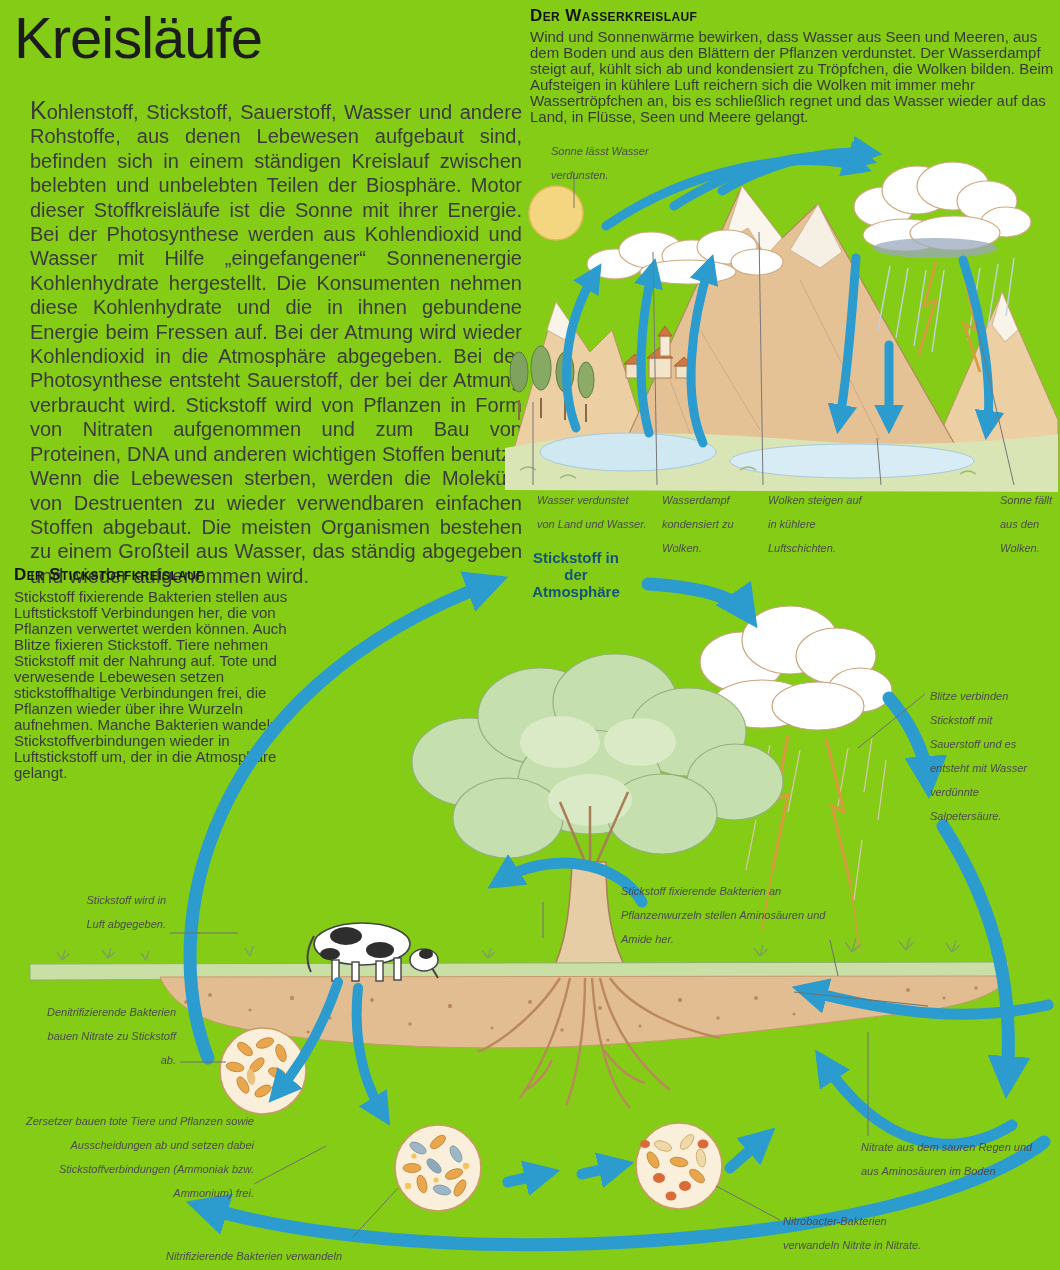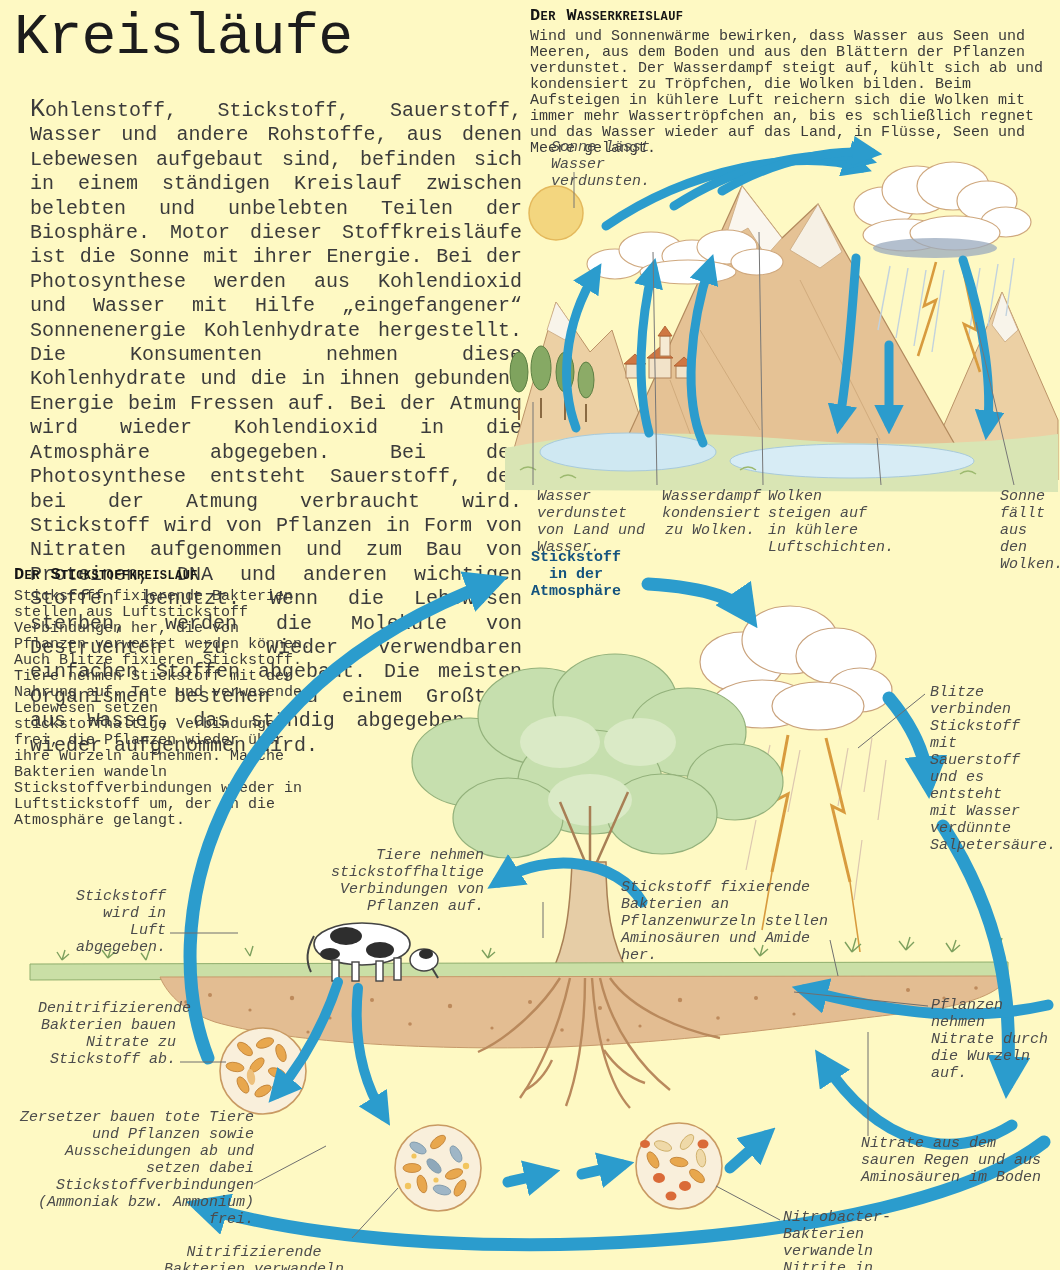--- a/index.html
+++ b/index.html
@@ -1,24 +1,24 @@
 <!DOCTYPE html>
 <html><head>
 <meta charset="utf-8">
 <style>
   html,body{margin:0;padding:0;background:#e8e8e4;}
-  .page{position:relative;width:1060px;height:1270px;background:#fef9c3;overflow:hidden;
-        font-family:Liberation Mono, monospace;color:#333;}
+  .page{position:relative;width:1060px;height:1270px;background:#84cc16;overflow:hidden;
+        font-family:Liberation Sans, sans-serif;color:#333;}
   .abs{position:absolute;}
   h1.title{margin:0;font-weight:400;font-size:58px;line-height:1.05;color:#1c1c1c;letter-spacing:-1px;}
   p.intro{margin:16px;font-size:20px;line-height:24.4px;color:#3b3b3b;text-align:justify;}
   p.intro::first-letter{font-size:1.25em;}
   .shead{margin:0;font-weight:700;font-size:17px;font-variant:small-caps;letter-spacing:.4px;color:#151515;}
   p.sbody{margin:2px 16px 0 0;font-size:15px;line-height:16px;color:#3a3a3a;}
-  .cap{position:absolute;font-style:italic;font-size:15px;line-height:17px;color:#4c4c4c;}
+  .cap{position:absolute;font-style:italic;font-size:11px;line-height:24px;color:#4c4c4c;}
   .tr{text-align:right;} .tc{text-align:center;margin-top:32px;}
   .atm{position:absolute;font-weight:700;font-style:normal;font-size:15px;line-height:17px;color:#15507a;
        color:#14537e;text-align:center;}
   svg{position:absolute;left:0;top:0;overflow:visible;}
 </style>
 </head>
 <body>
 
 <div class="page">
 
@@ -131,21 +131,21 @@
       <line x1="533" y1="485" x2="533" y2="402"></line>
       <line x1="657" y1="485" x2="653" y2="252"></line>
       <line x1="763" y1="485" x2="759" y2="232"></line>
       <line x1="881" y1="485" x2="877" y2="438"></line>
       <line x1="1014" y1="485" x2="976" y2="322"></line>
     </g>
   </svg>
 
   <div class="cap" style="left:551px;top:139px;width:118px;">Sonne lässt Wasser verdunsten.</div>
   <div class="cap" style="left:537px;top:488px;width:112px;">Wasser verdunstet von Land und Wasser.</div>
-  <div class="cap" style="left:662px;top:488px;width:96px;text-align:center;">Wasserdampf kondensiert zu Wolken.</div>
+  <div class="cap" style="left:662px;top:488px;width:96px;">Wasserdampf kondensiert zu Wolken.</div>
   <div class="cap" style="left:768px;top:488px;width:102px;">Wolken steigen auf in kühlere Luftschichten.</div>
   <div class="cap" style="left:1000px;top:488px;width:58px;">Sonne fällt aus den Wolken.</div>
 
   <h2 class="abs shead" style="left:14px;top:565px;">Der Stickstoffkreislauf</h2>
   <p class="abs sbody" style="left:14px;top:587px;width:300px;">Stickstoff fixierende Bakterien stellen aus Luftstickstoff Verbindungen her, die von Pflanzen verwertet werden können. Auch Blitze fixieren Stickstoff. Tiere nehmen Stickstoff mit der Nahrung auf. Tote und verwesende Lebewesen setzen stickstoffhaltige Verbindungen frei, die Pflanzen wieder über ihre Wurzeln aufnehmen. Manche Bakterien wandeln Stickstoffverbindungen wieder in Luftstickstoff um, der in die Atmosphäre gelangt.</p>
 
   <svg width="1060" height="730" viewBox="0 540 1060 730" style="top:540px;">
 
     <g>
       <g fill="#ffffff" stroke="#c9a27c" stroke-width="1.2">
@@ -346,23 +346,21 @@
       <line x1="254" y1="1184" x2="326" y2="1146"></line>
       <line x1="352" y1="1238" x2="398" y2="1188"></line>
       <line x1="780" y1="1220" x2="716" y2="1186"></line>
       <line x1="868" y1="1136" x2="868" y2="1032"></line>
       <line x1="928" y1="1006" x2="794" y2="992"></line>
     </g>
   </svg>
 
   <div class="atm" style="left:528px;top:549px;width:96px;">Stickstoff in der Atmosphäre</div>
   <div class="cap" style="left:930px;top:684px;width:106px;">Blitze verbinden Stickstoff mit Sauerstoff und es entsteht mit Wasser verdünnte Salpetersäure.</div>
-  <div class="cap tr" style="left:316px;top:847px;width:168px;">Tiere nehmen stickstoffhaltige Verbindungen von Pflanzen auf.</div>
   <div class="cap" style="left:621px;top:879px;width:214px;">Stickstoff fixierende Bakterien an Pflanzenwurzeln stellen Aminosäuren und Amide her.</div>
   <div class="cap tr" style="left:72px;top:888px;width:94px;">Stickstoff wird in Luft abgegeben.</div>
-  <div class="cap" style="left:931px;top:997px;width:122px;">Pflanzen nehmen Nitrate durch die Wurzeln auf.</div>
   <div class="cap tr" style="left:16px;top:1109px;width:238px;">Zersetzer bauen tote Tiere und Pflanzen sowie Ausscheidungen ab und setzen dabei Stickstoffverbindungen (Ammoniak bzw. Ammonium) frei.</div>
   <div class="cap tr" style="left:38px;top:1000px;width:138px;">Denitrifizierende Bakterien bauen Nitrate zu Stickstoff ab.</div>
   <div class="cap tc" style="left:158px;top:1212px;width:192px;">Nitrifizierende Bakterien verwandeln Ammoniak in Nitrite und dann in Nitrate.</div>
   <div class="cap" style="left:783px;top:1209px;width:150px;">Nitrobacter-Bakterien verwandeln Nitrite in Nitrate.</div>
   <div class="cap" style="left:861px;top:1135px;width:186px;">Nitrate aus dem sauren Regen und aus Aminosäuren im Boden</div>
 
 </div>
 
 </body></html>

